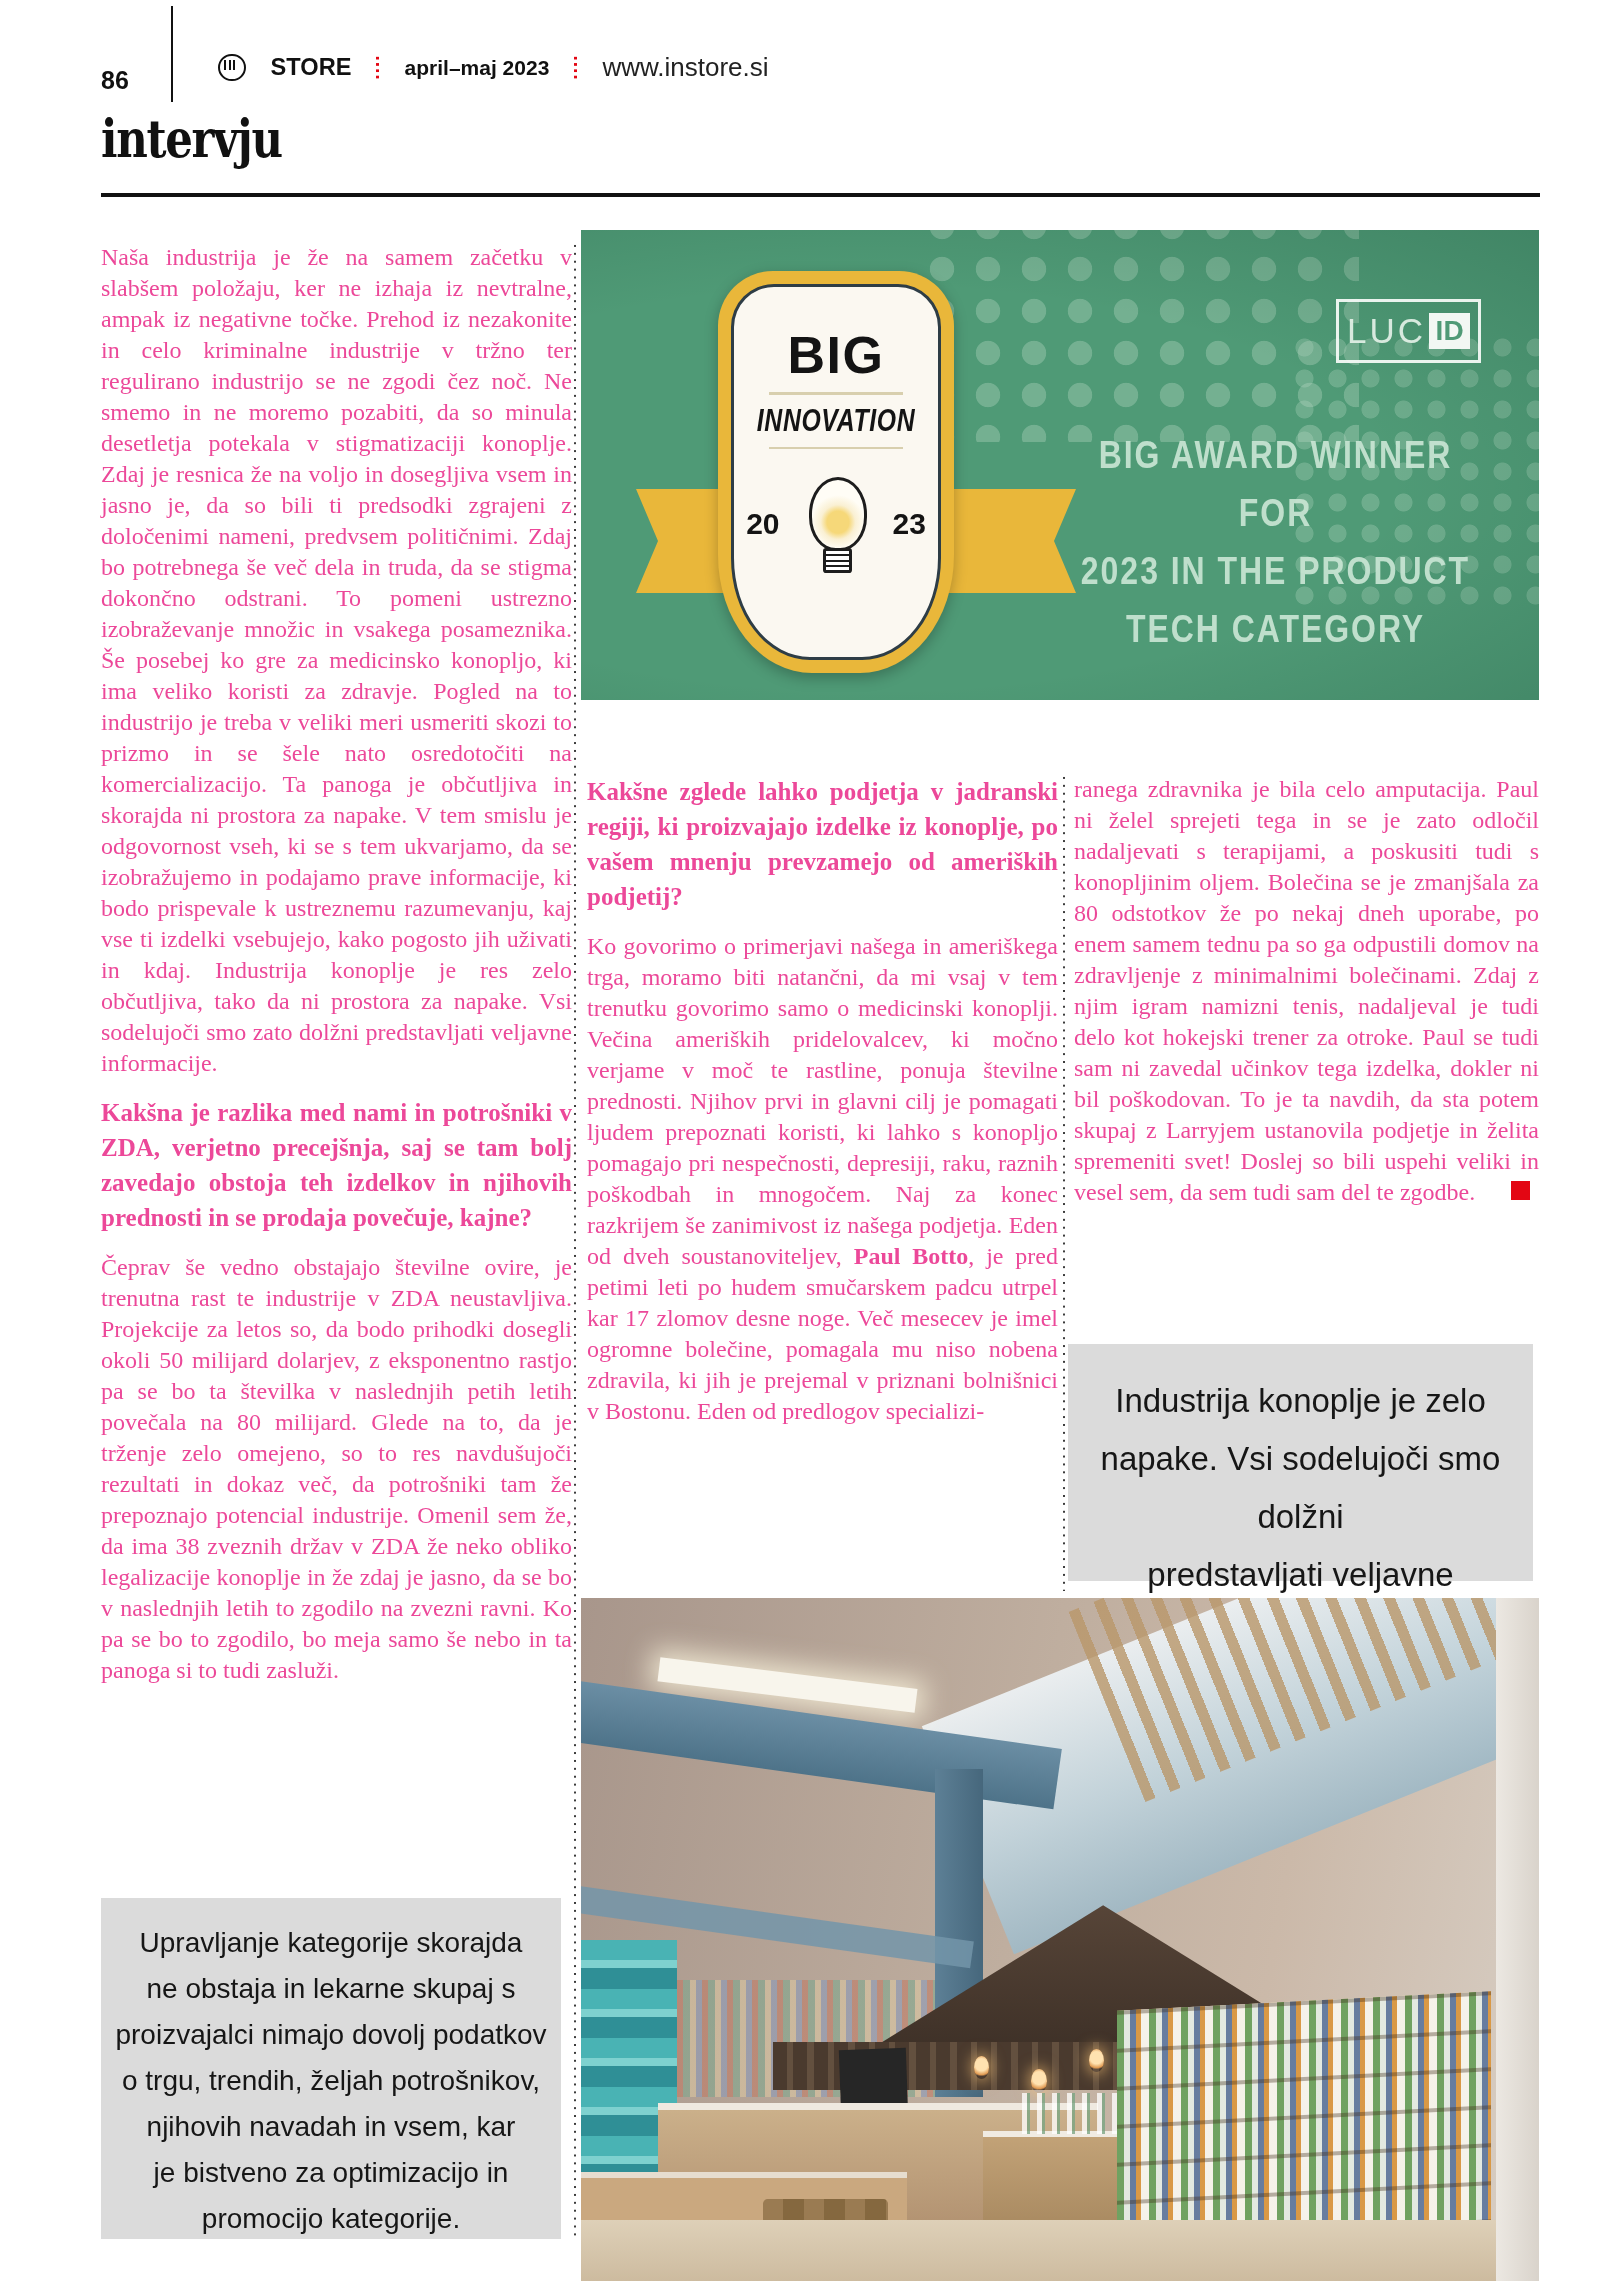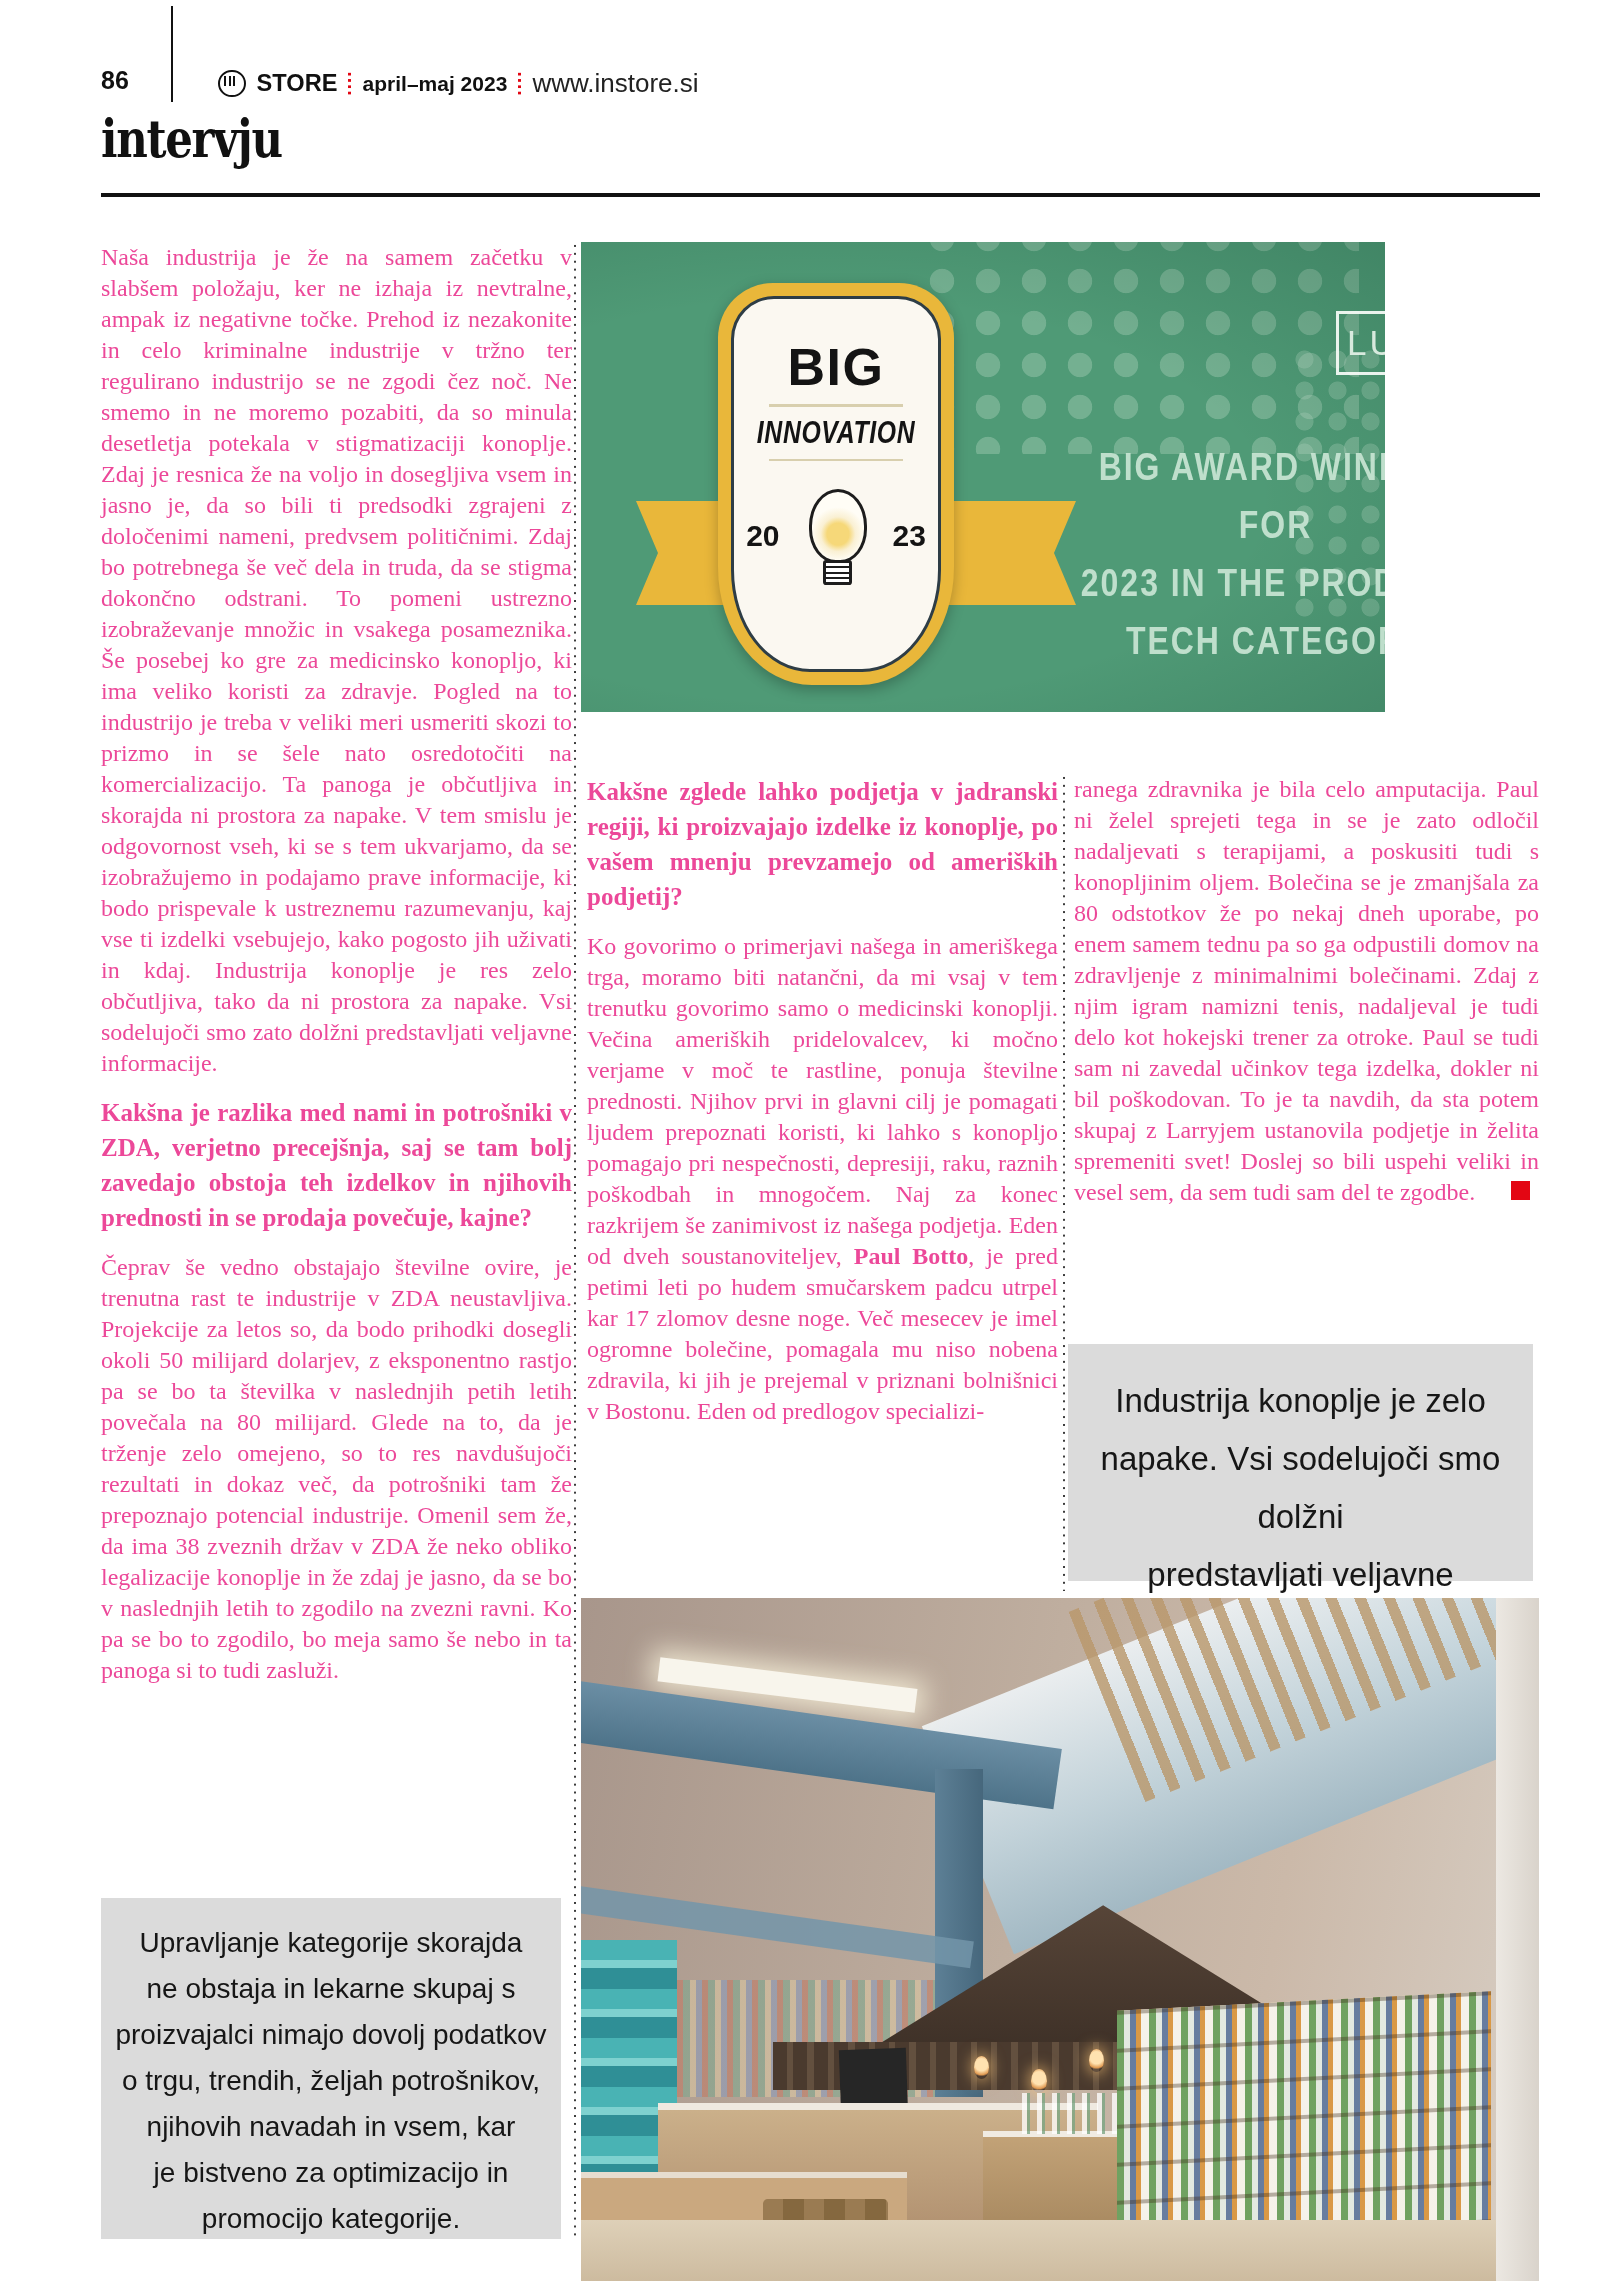--- a/index.html
+++ b/index.html
@@ -3,21 +3,21 @@
 <meta charset="utf-8">
 <style>
   html,body{margin:0;padding:0;background:#888;}
   .page{position:relative;width:1623px;height:2295px;background:#ffffff;overflow:hidden;
         font-family:"Liberation Serif", serif;color:#111;}
 
   
   .pagenum{position:absolute;left:101px;top:66px;font-family:"Liberation Sans",sans-serif;
            font-weight:bold;font-size:25px;color:#111;}
   .head-vline{position:absolute;left:171px;top:6.3px;width:2.4px;height:96px;background:#111;}
-  .logo-row{position:absolute;left:218px;top:68px;display:flex;align-items:center;gap:11px;
+  .logo-row{position:absolute;left:218px;top:52px;display:flex;align-items:center;gap:25px;
             font-family:"Liberation Sans",sans-serif;}
   .logo-icon{width:23.6px;height:23.6px;border:2.4px solid #111;border-radius:50%;position:relative;flex:0 0 auto;}
   .logo-icon::before{content:"";position:absolute;left:3.9px;top:4.7px;width:11px;height:9.4px;
             background:repeating-linear-gradient(90deg,#111 0 2.4px,transparent 2.4px 4.7px);}
   .brand{font-weight:800;font-size:23.6px;letter-spacing:0px;}
   .hsep{width:3.1px;height:25px;background-image:radial-gradient(circle,#e30613 1.4px,transparent 1.6px);
         background-size:3.1px 6.3px;background-repeat:repeat-y;}
   .issue{font-weight:bold;font-size:21px;}
   .site{font-weight:normal;font-size:26px;color:#222;}
   .section-title{position:absolute;left:101px;top:107px;font-family:"DejaVu Serif",serif;
@@ -41,21 +41,21 @@
 
   
   .graybox{position:absolute;background:#dbdbdb;font-family:"Liberation Sans",sans-serif;
            text-align:center;color:#161616;}
   .pullquote{left:1068px;top:1344px;width:465px;height:237px;padding-top:28px;box-sizing:border-box;}
   .pullquote .line{display:block;font-size:33px;line-height:58px;}
   .catbox{left:101px;top:1898px;width:460px;height:341px;padding-top:22px;box-sizing:border-box;}
   .catbox .line{display:block;font-size:28px;line-height:46px;}
 
   
-  .banner{position:absolute;left:581px;top:242px;width:804px;height:470px;background:#4f9a76;overflow:hidden;}
+  .banner{position:absolute;left:581px;top:230px;width:958px;height:470px;background:#4f9a76;overflow:hidden;}
   .dots-a{position:absolute;left:338px;top:-23.6px;width:440px;height:236px;opacity:.35;
       background-image:radial-gradient(circle,#b8d8c4 11.8px,transparent 12.6px);background-size:46px 42px;}
   .dots-b{position:absolute;left:707px;top:102px;width:251px;height:283px;opacity:.3;
       background-image:radial-gradient(circle,#b8d8c4 8.6px,transparent 9.4px);background-size:33px 31px;}
   .banner-vignette{position:absolute;inset:0;background:radial-gradient(ellipse at 30% 55%,rgba(0,0,0,0) 55%,rgba(0,40,25,.18) 100%);}
   .ribbon{position:absolute;left:55px;top:259px;width:440px;height:104px;background:#e9b73a;
       clip-path:polygon(0 0,100% 0,95% 50%,100% 100%,0 100%,5% 50%);}
   .badge{position:absolute;left:137px;top:41px;width:236px;height:402px;background:#e9b73a;
       border-radius:55px 55px 94px 94px / 55px 55px 118px 118px;box-shadow:0 4.7px 14px rgba(0,0,0,.25);}
   .badge-inner{position:absolute;left:12.6px;top:12.6px;right:12.6px;bottom:12.6px;background:#fbf8f1;

